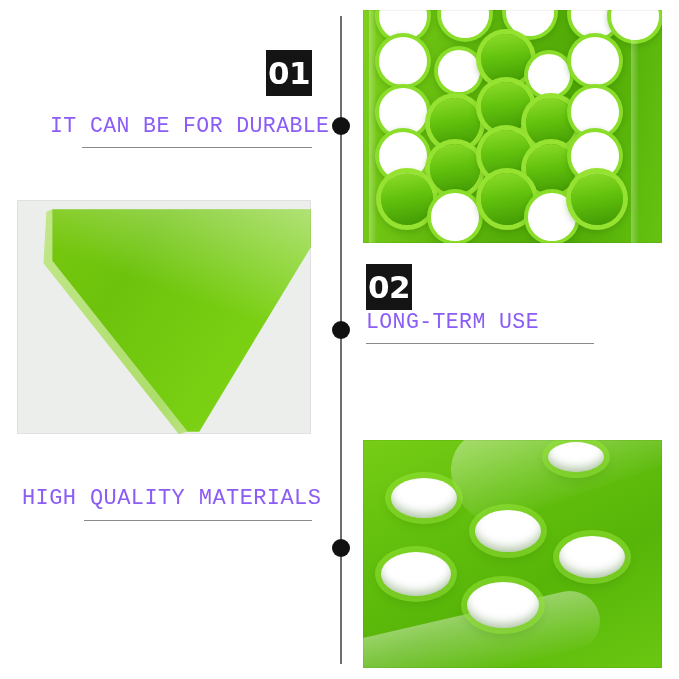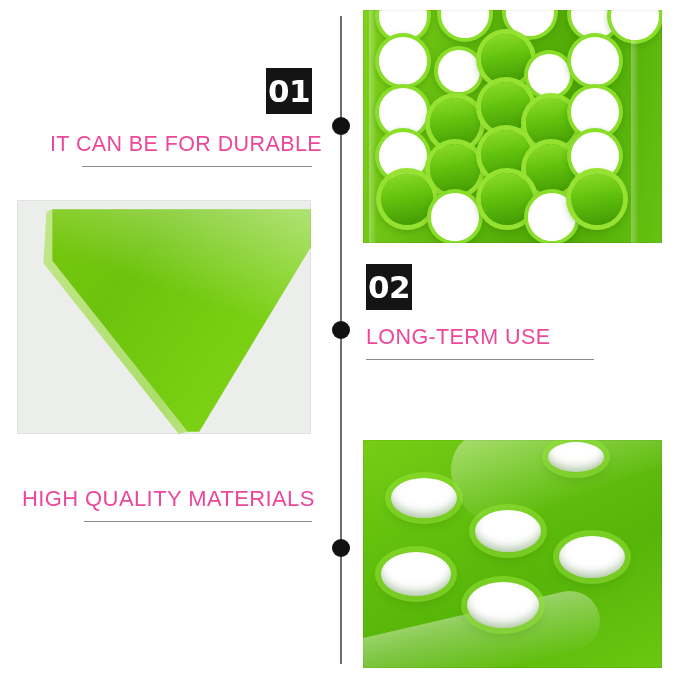--- a/index.html
+++ b/index.html
@@ -52,39 +52,39 @@
     font-weight: bold;
     font-size: 31px;
     line-height: 46px;
     letter-spacing: -0.5px;
     text-align: center;
     width: 46px;
     height: 46px;
   }
 
   .feature-title {
-    font-family: Liberation Sans, sans-serif;
+    font-family: Liberation Mono, monospace;
     font-weight: 400;
-    color: #ec4899;
+    color: #8b5cf6;
     white-space: nowrap;
   }
 
   .rule {
     height: 1px;
     background: #8a8a8a;
   }
 
   
   .feature-01 {
     left: 50px;
     top: 50px;
     width: 262px;
     text-align: right;
   }
-  .feature-01 .badge { margin-right: 0px; margin-top: 18px; }
+  .feature-01 .badge { margin-right: 0px; }
   .feature-01 .feature-title {
     font-size: 21.5px;
     letter-spacing: 0.4px;
     margin-top: 18px;
   }
   .feature-01 .rule {
     margin-top: 9px;
     margin-left: 32px;
     width: 230px;
   }
@@ -92,21 +92,20 @@
   
   .feature-02 {
     left: 366px;
     top: 264px;
     width: 262px;
     text-align: left;
   }
   .feature-02 .feature-title {
     font-size: 21.5px;
     letter-spacing: 0.4px;
-    margin-top: 15px;
   }
   .feature-02 .rule {
     margin-top: 9px;
     width: 228px;
   }
 
   
   .feature-03 {
     left: 22px;
     top: 468px;

